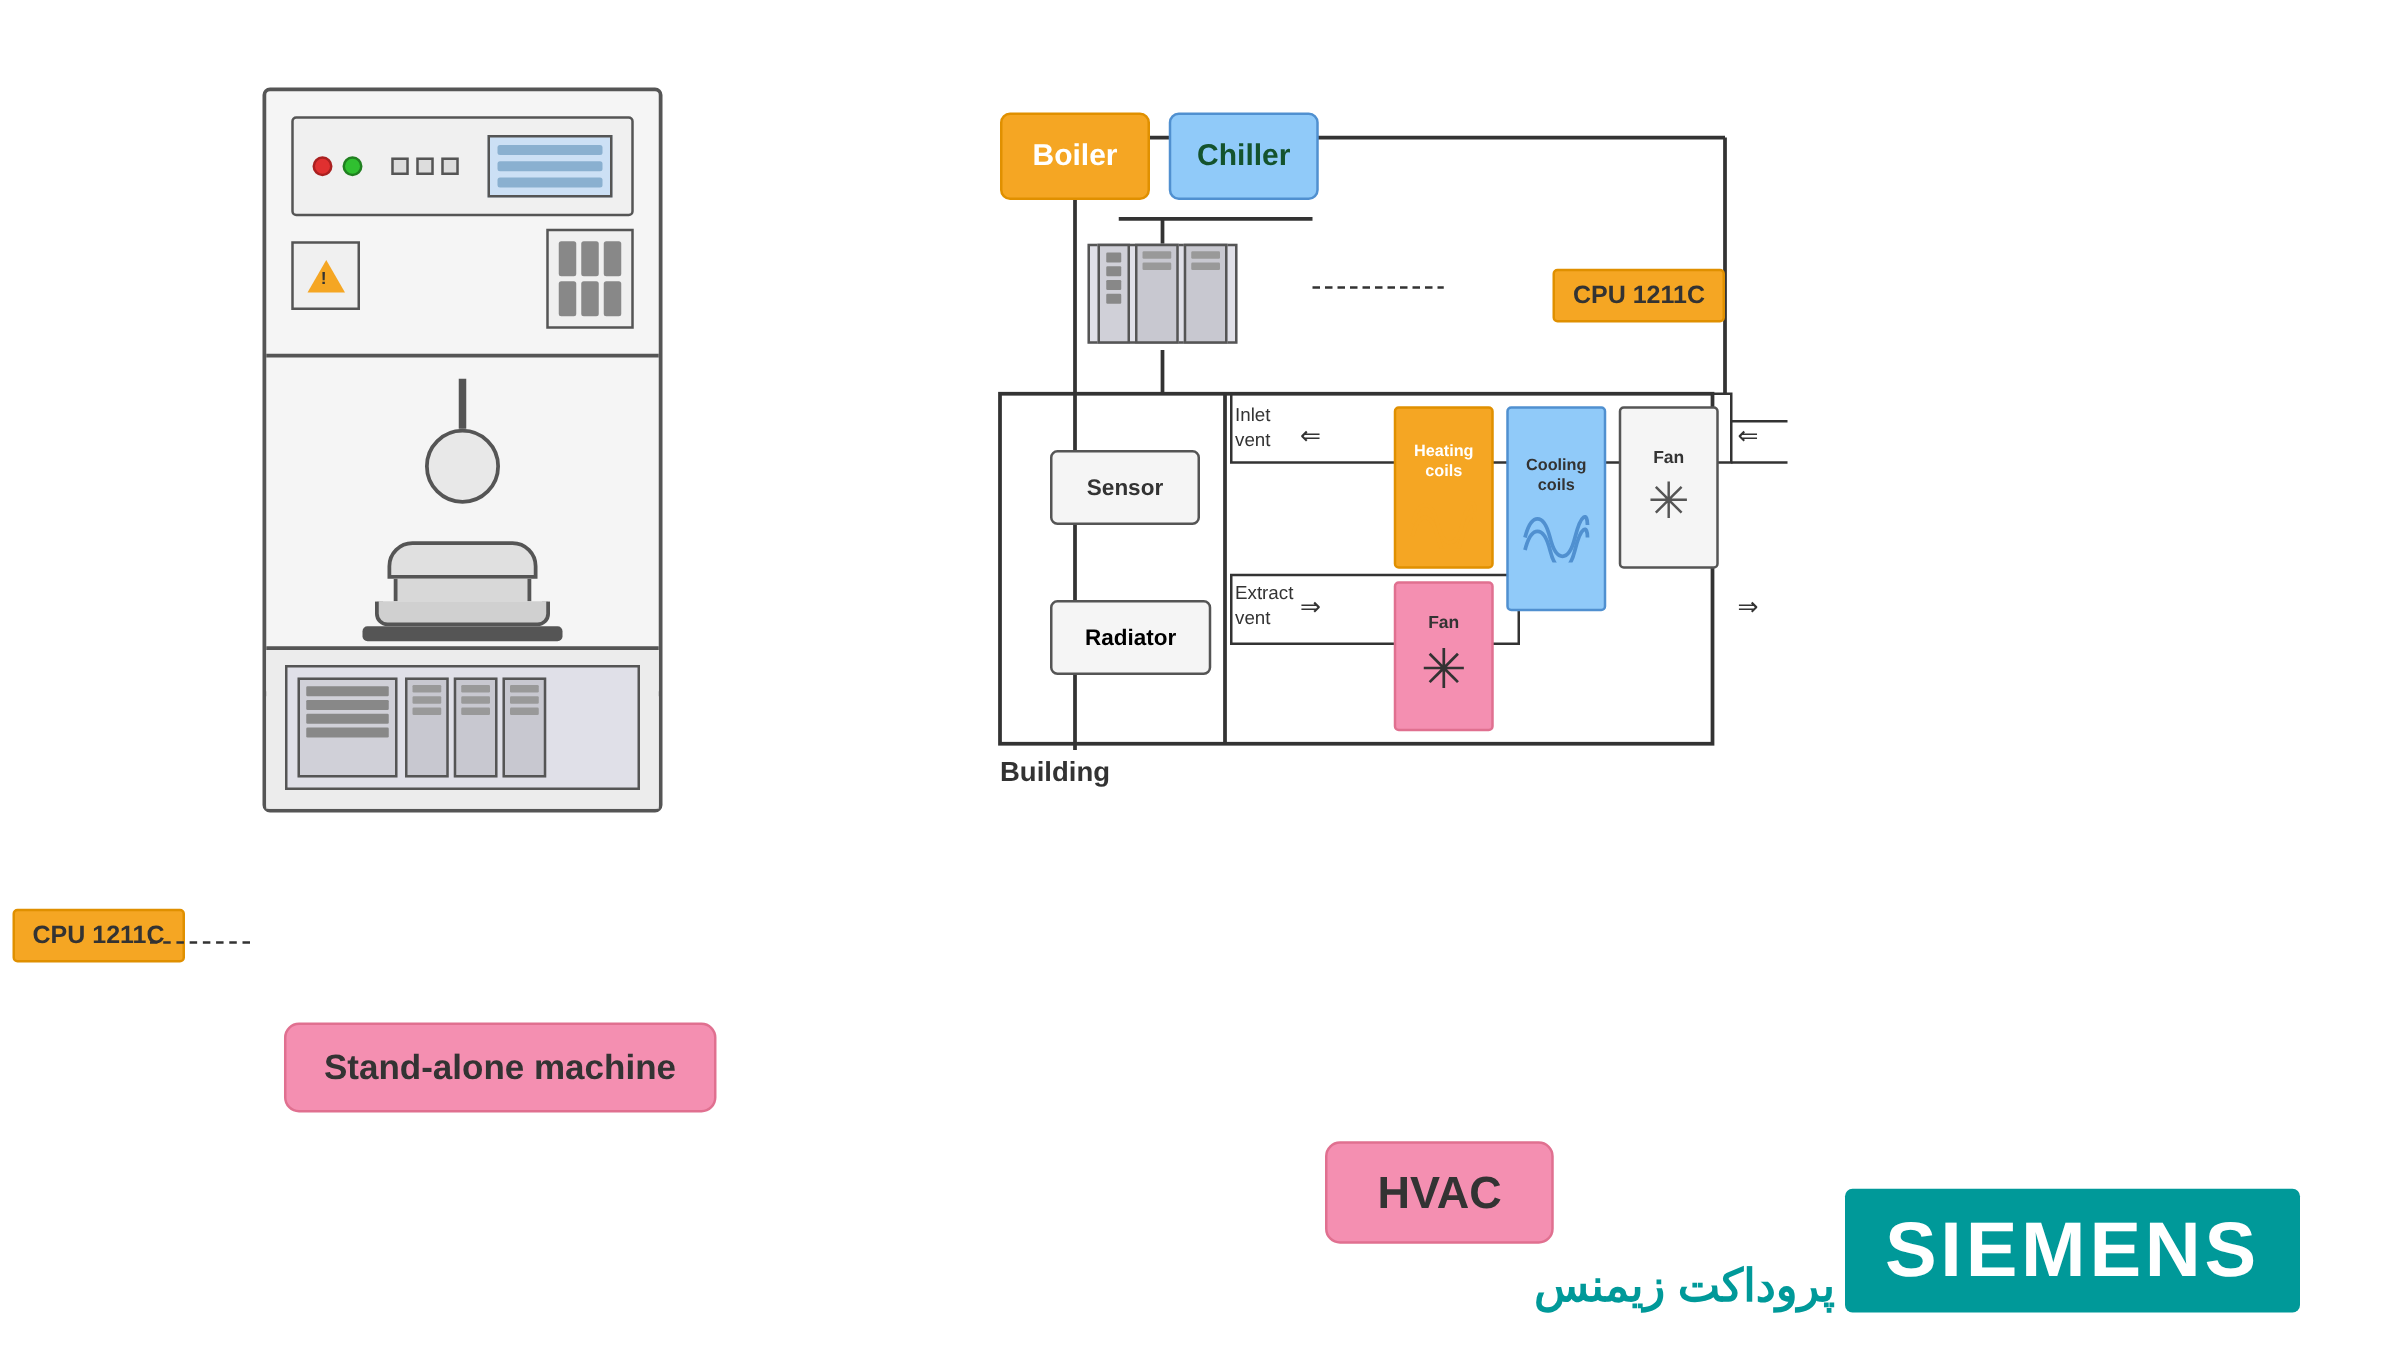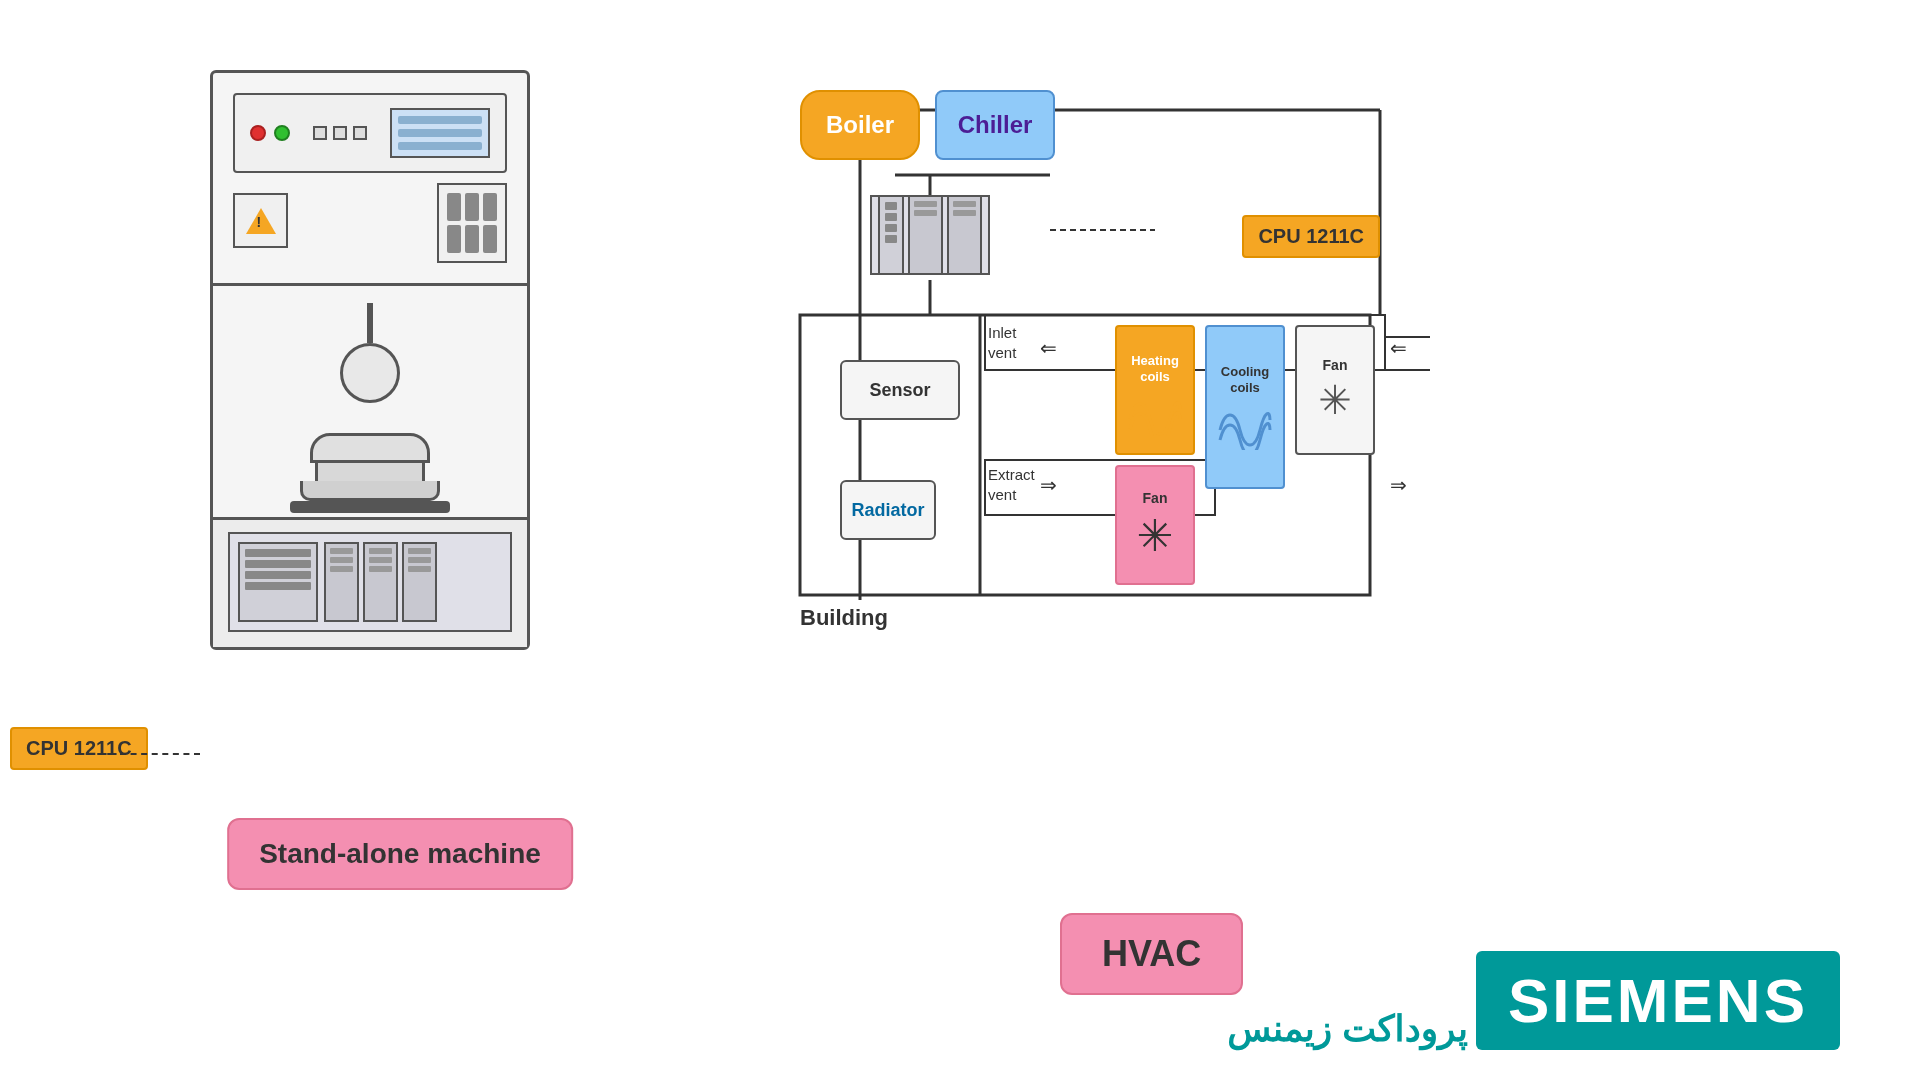--- a/index.html
+++ b/index.html
@@ -333,21 +333,21 @@
 
     
     .boiler-box {
       position: absolute;
       top: 60px;
       left: 60px;
       width: 120px;
       height: 70px;
       background: #f5a623;
       border: 2px solid #e09000;
-      border-radius: 20px;
+      border-radius: 8px;
       display: flex;
       align-items: center;
       justify-content: center;
       font-size: 24px;
       font-weight: bold;
       color: #fff;
     }
 
     
     .chiller-box {
@@ -357,21 +357,21 @@
       width: 120px;
       height: 70px;
       background: #90caf9;
       border: 2px solid #5090d0;
       border-radius: 8px;
       display: flex;
       align-items: center;
       justify-content: center;
       font-size: 24px;
       font-weight: bold;
-      color: #4c1d95;
+      color: #14532d;
     }
 
     
     .cpu-label-right {
       position: absolute;
       top: 185px;
       right: 60px;
       background: #f5a623;
       border: 2px solid #e09000;
       border-radius: 4px;
@@ -520,31 +520,31 @@
       font-size: 18px;
       font-weight: bold;
       color: #333;
     }
 
     
     .radiator-box {
       position: absolute;
       top: 450px;
       left: 100px;
-      width: 96px;
+      width: 129px;
       height: 60px;
       border: 2px solid #555;
       border-radius: 6px;
       background: #f5f5f5;
       display: flex;
       align-items: center;
       justify-content: center;
       font-size: 18px;
       font-weight: bold;
-      color: #0369a1;
+      color: #000000;
     }
 
     
     .building-label {
       position: absolute;
       top: 540px;
       left: 80px;
       font-size: 22px;
       font-weight: bold;
       color: #333;

